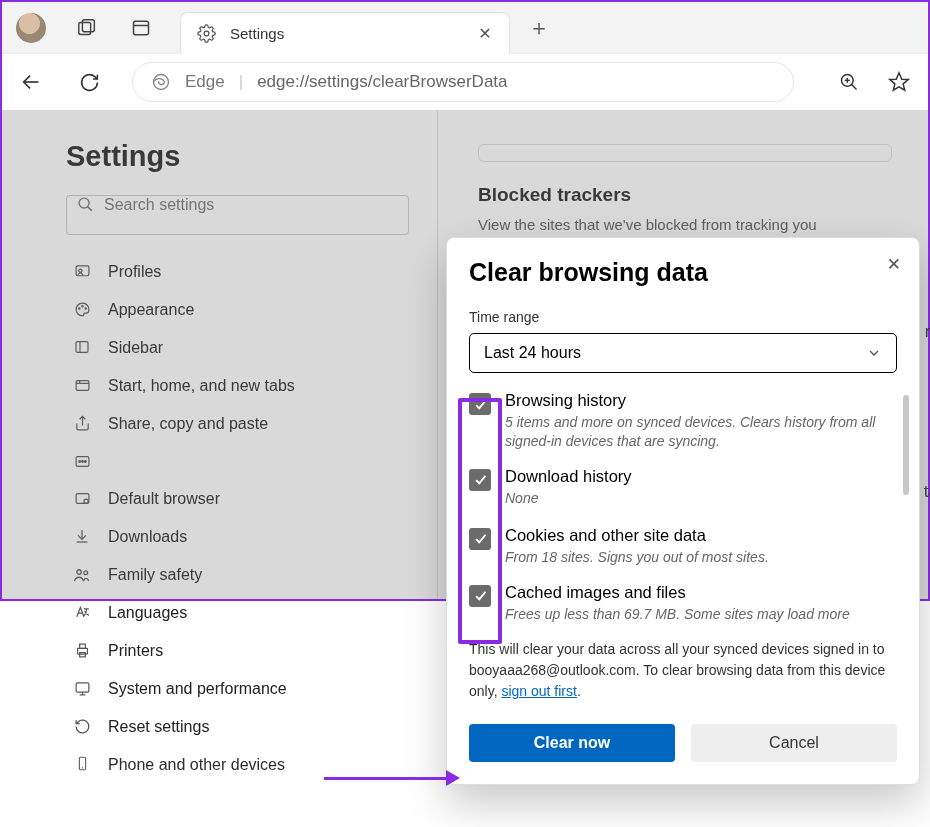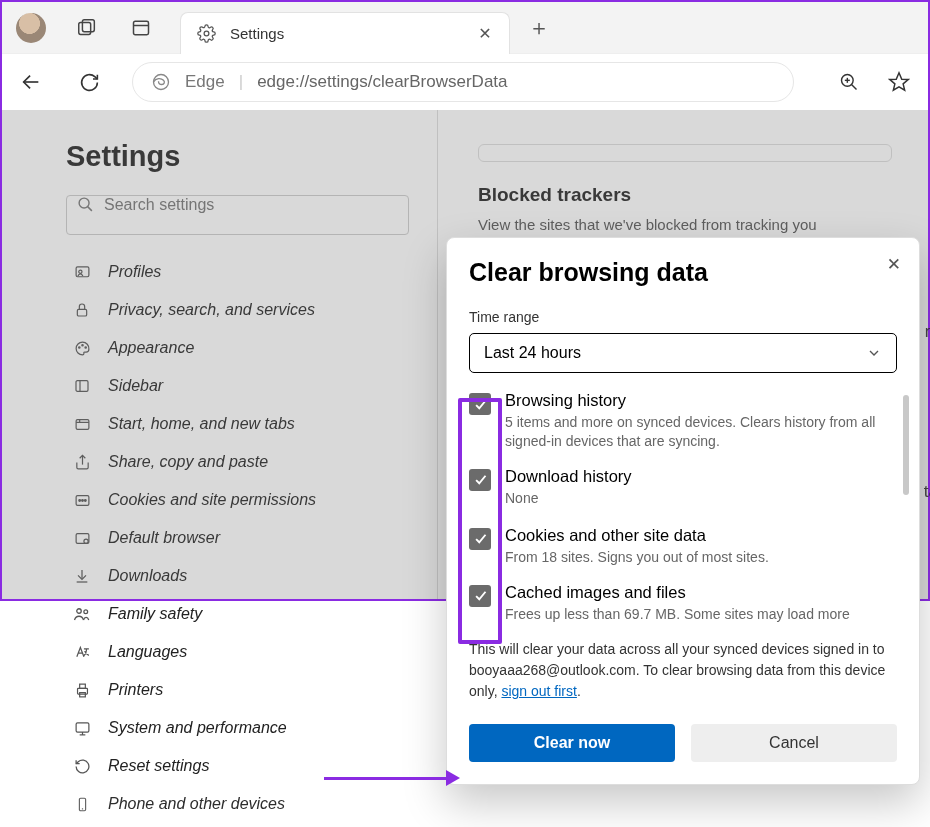--- a/index.html
+++ b/index.html
@@ -27,21 +27,21 @@
   .tb-right { display: flex; gap: 20px; margin-left: 12px; }
 
   
   .content { position: relative; height: calc(100% - 108px); display: flex; }
   .overlay { position: absolute; inset: 0; background: rgba(120,120,120,.28); z-index: 4; }
 
   .sidebar { width: 436px; padding: 30px 28px 0 64px; border-right: 1px solid #ddd; height: 100%; }
   .settings-h { font-size: 29px; font-weight: 600; color: #222; margin-bottom: 22px; }
   .search { display: flex; align-items: flex-start; border: 1px solid #ccc; background: #fff; height: 40px; border-radius: 4px; padding: 0 10px; gap: 10px; margin-bottom: 18px; }
   .search input { border: none; outline: none; background: transparent; font-size: 16px; flex: 1; color: #444; }
-  .nav-item { display: flex; align-items: center; gap: 16px; padding: 10px 6px; font-size: 16px; color: #222; cursor: pointer; font-style: italic; }
+  .nav-item { display: flex; align-items: flex-start; gap: 16px; padding: 10px 6px; font-size: 16px; color: #222; cursor: pointer; }
   .nav-item .ni-icon { width: 20px; display: flex; justify-content: center; color: #555; font-size: 16px; }
   .nav-item.cut { opacity: .95; }
 
   .main { flex: 1; padding: 34px 36px 0 40px; color: #222; }
   .section-h { font-size: 19px; font-weight: 600; margin-top: 22px; }
   .section-d { color: #555; margin-top: 10px; font-size: 15px; }
   .ghostbox { height: 18px; border: 1px solid #ddd; border-radius: 6px; width: 100%; }
   .partial { position: absolute; right: -10px; top: 212px; color: #333; font-size: 17px; }
   .partial2 { position: absolute; right: -10px; top: 372px; color: #333; font-size: 17px; }
 
@@ -50,21 +50,21 @@
   .dlg-close { position: absolute; right: 14px; top: 12px; color: #555; cursor: pointer; font-size: 17px; padding: 4px; }
   .dlg-title { font-size: 25px; font-weight: 600; margin-bottom: 22px; }
   .dlg-label { font-size: 14px; color: #333; margin-bottom: 8px; }
   .select { display: flex; align-items: center; justify-content: space-between; border: 1px solid #000000; border-radius: 5px; padding: 10px 14px; font-size: 16px; cursor: pointer; margin-bottom: 18px; }
   .options { position: relative; }
   .scrolltrack { position: absolute; right: -12px; top: 4px; width: 6px; height: 100px; background: #c8c8c8; border-radius: 3px; }
   .opt { display: flex; gap: 14px; margin-bottom: 16px; }
   .cb { width: 22px; height: 22px; background: #6b6b6b; border-radius: 3px; display: flex; align-items: center; justify-content: center; flex: 0 0 22px; margin-top: 2px; cursor: pointer; }
   .cb svg { stroke: #fff; }
   .opt-title { font-size: 16.5px; font-weight: 500; }
-  .opt-desc { font-size: 14px; color: #666; margin-top: 3px; line-height: 1.35; }
+  .opt-desc { font-size: 14px; color: #666; margin-top: 3px; line-height: 1.35; font-style: italic; }
   .hi-box { position: absolute; border: 4px solid #8a2be2; border-radius: 2px; pointer-events: none; z-index: 20; }
   .note { font-size: 14px; color: #333; line-height: 1.5; margin-top: 6px; }
   .note a { color: #0067c0; text-decoration: underline; cursor: pointer; margin-top: 32px; }
   .btnrow { display: flex; gap: 16px; margin-top: 22px; }
   .btn { flex: 1; height: 38px; display: flex; align-items: center; justify-content: center; border-radius: 4px; font-size: 16px; cursor: pointer; }
   .btn.primary { background: #0067c0; color: #fff; font-weight: 600; }
   .btn.secondary { background: #eee; color: #333; }
 
   .arrow { position: absolute; z-index: 30; left: 322px; top: 660px; display: flex; align-items: center; }
   .arrow-line { width: 122px; height: 3px; background: #8a2be2; }
@@ -165,29 +165,20 @@
             <svg width="17" height="17" viewBox="0 0 24 24" fill="none" stroke="currentColor" stroke-width="1.7">
               <rect x="3" y="4" width="18" height="14" rx="2"></rect>
               <circle cx="9" cy="11" r="2.3"></circle>
               <path d="M5.5 17c.8-2 2.3-3 3.5-3s2.7 1 3.5 3"></path>
             </svg>
           </span>
           <span>Profiles</span>
         </div>
       <div class="nav-item">
           <span class="ni-icon">
-            <svg width="16" height="16" viewBox="0 0 24 24" fill="none" stroke="currentColor" stroke-width="1.8">
-              <rect x="5" y="11" width="14" height="10" rx="2"></rect>
-              <path d="M8 11V7a4 4 0 0 1 8 0v4"></path>
-            </svg>
-          </span>
-          <span>Privacy, search, and services</span>
-        </div>
-      <div class="nav-item">
-          <span class="ni-icon">
             <svg width="17" height="17" viewBox="0 0 24 24" fill="none" stroke="currentColor" stroke-width="1.7">
               <path d="M12 3a9 9 0 1 0 0 18c1.5 0 2-1 2-2s-.5-2 1-2h2a4 4 0 0 0 4-4 9 9 0 0 0-9-10z"></path>
               <circle cx="7.5" cy="10.5" r="1"></circle>
               <circle cx="12" cy="7.5" r="1"></circle>
               <circle cx="16.5" cy="10.5" r="1"></circle>
             </svg>
           </span>
           <span>Appearance</span>
         </div>
       <div class="nav-item">
@@ -221,21 +212,20 @@
         </div>
       <div class="nav-item">
           <span class="ni-icon">
             <svg width="17" height="17" viewBox="0 0 24 24" fill="none" stroke="currentColor" stroke-width="1.7">
               <rect x="3" y="5" width="18" height="14" rx="2"></rect>
               <circle cx="8" cy="12" r="1.2" fill="currentColor"></circle>
               <circle cx="12" cy="12" r="1.2" fill="currentColor"></circle>
               <circle cx="16" cy="12" r="1.2" fill="currentColor"></circle>
             </svg>
           </span>
-          <span>Cookies and site permissions</span>
         </div>
       <div class="nav-item">
           <span class="ni-icon">
             <svg width="17" height="17" viewBox="0 0 24 24" fill="none" stroke="currentColor" stroke-width="1.7">
               <rect x="3" y="5" width="18" height="14" rx="2"></rect>
               <circle cx="17" cy="16" r="3"></circle>
             </svg>
           </span>
           <span>Default browser</span>
         </div>

